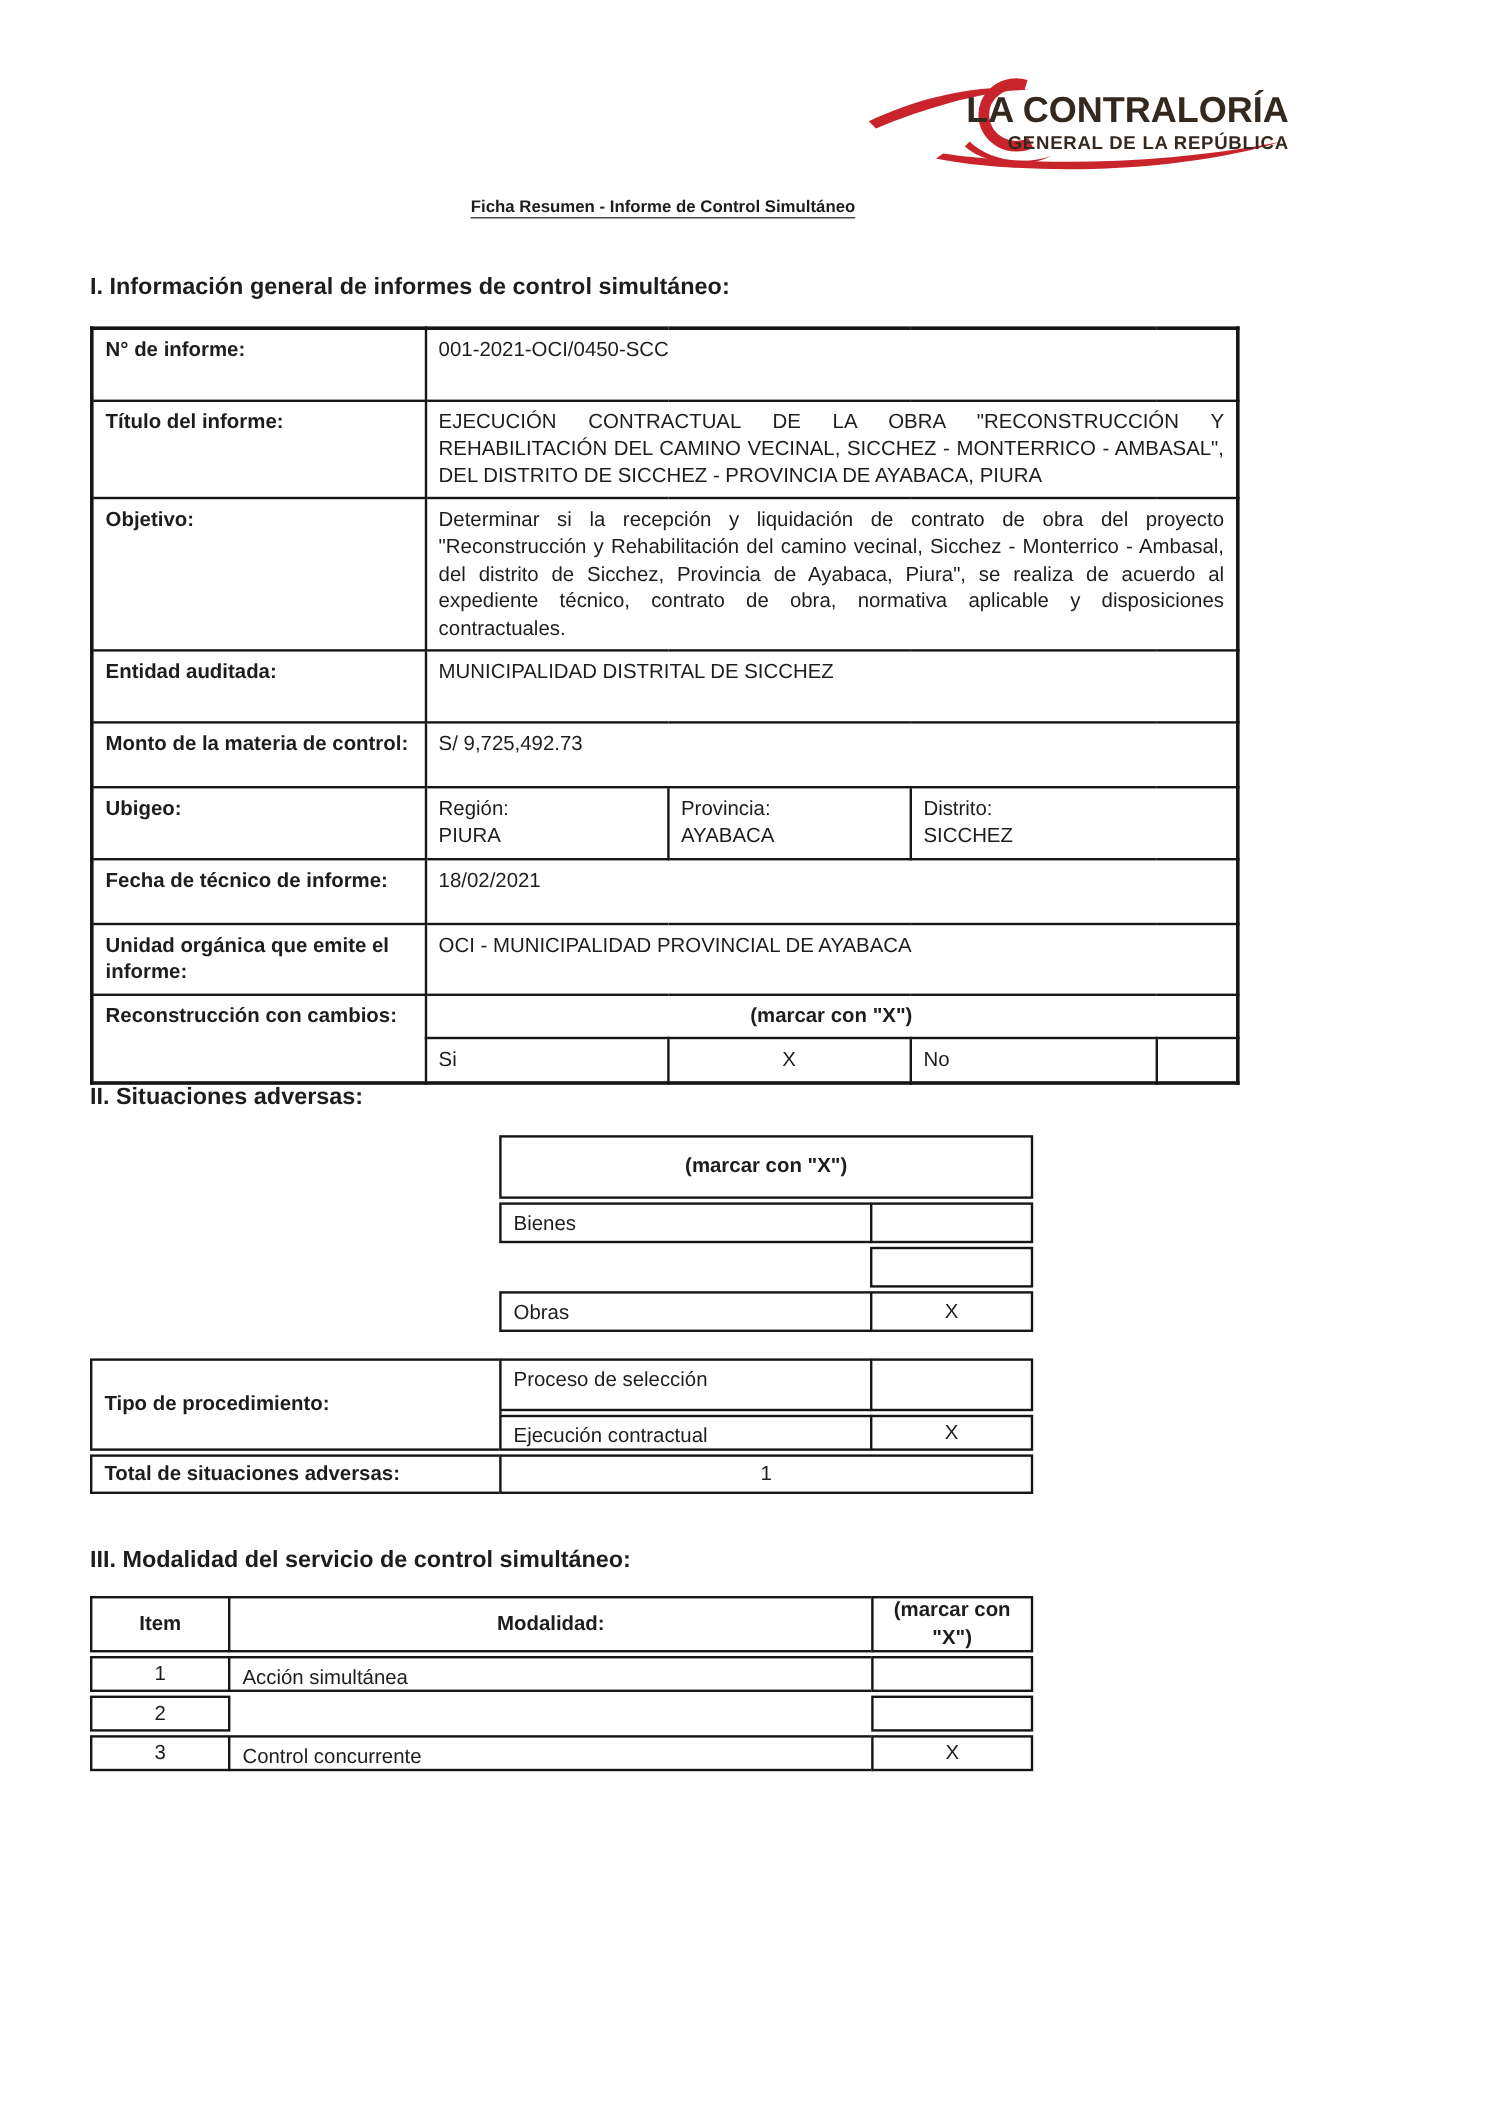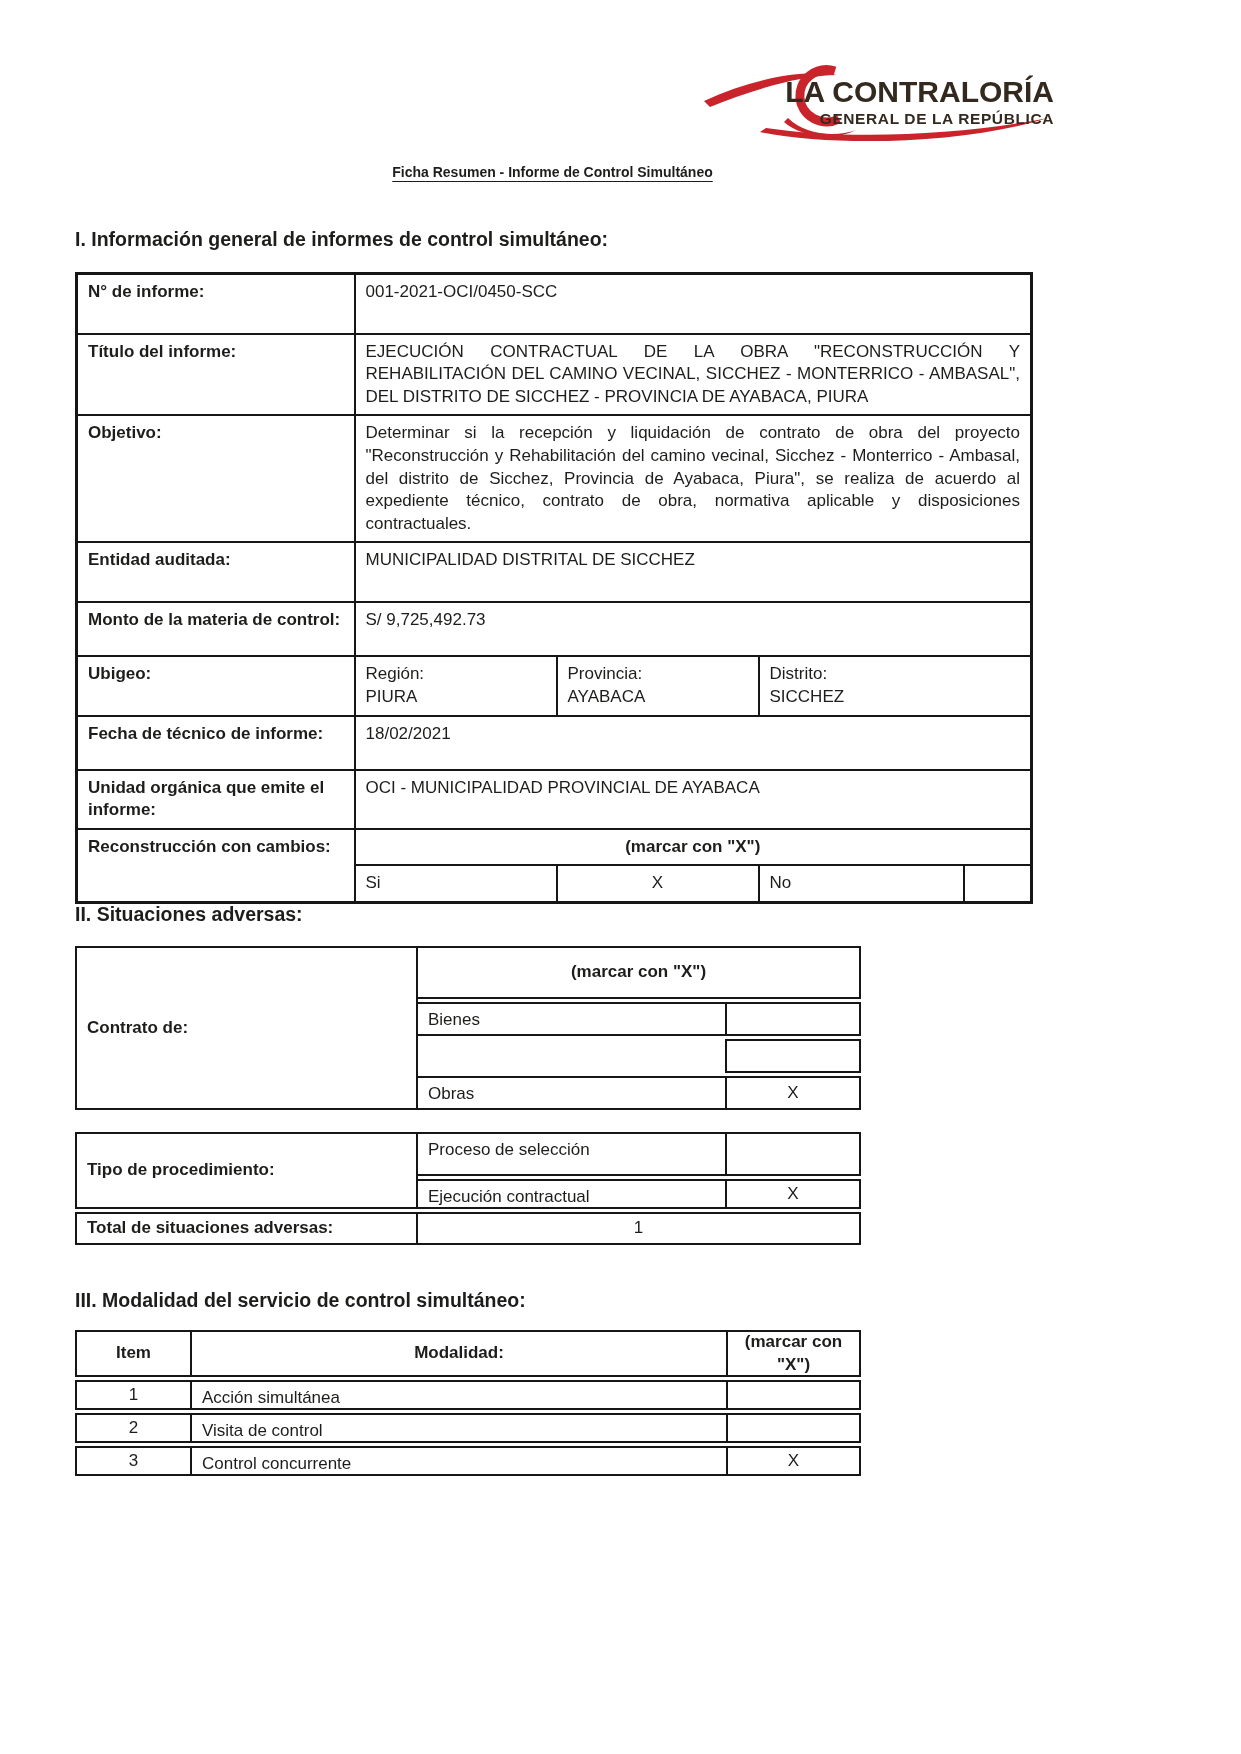--- a/index.html
+++ b/index.html
@@ -1,21 +1,21 @@
 <!DOCTYPE html>
 <html><head>
 <meta charset="utf-8">
 <style>
   html,body{margin:0;padding:0;background:#ffffff;}
   .page{
     position:relative;width:1241px;height:1754px;background:#fff;overflow:hidden;
     font-family:"Liberation Sans", sans-serif;color:#1d1d1b;
   }
   
-  .logo{position:absolute;left:696px;top:60px;width:362px;height:84px;text-decoration:underline;}
+  .logo{position:absolute;left:716px;top:60px;width:362px;height:84px;text-decoration:underline;}
   
   .doc-title{
     position:absolute;left:75px;top:164px;width:955px;text-align:center;
     font-size:14px;font-weight:bold;
   }
   .doc-title span{text-decoration:underline;text-underline-offset:4px;}
   .sec-heading{position:absolute;left:75px;font-size:19.5px;font-weight:bold;}
   .sec1-h{top:228px;} .sec2-h{top:903px;} .sec3-h{top:1289px;}
   
   table.t1{
@@ -124,21 +124,20 @@
       <td class="ctr">X</td>
       <td>No</td>
       <td class="ctr"></td>
     </tr>
   </tbody>
     </table>
 
   <div class="sec-heading sec2-h">II. Situaciones adversas:</div>
 
   <div class="abox" style="left:75px;top:946px;width:786px;height:164px;">
-    <div class="acell vcenter bold" style="left:0;top:0;width:343px;height:164px;">Contrato de:</div>
     <div class="acell center bold" style="left:341px;top:0;width:445px;height:53px;">(marcar con "X")</div>
 
     <div class="acell" style="left:341px;top:56px;width:311px;height:34px;">Bienes</div>
     <div class="acell center" style="left:650px;top:56px;width:136px;height:34px;"></div>
 
     <div class="acell center" style="left:650px;top:93px;width:136px;height:34px;"></div>
 
     <div class="acell" style="left:341px;top:130px;width:311px;height:34px;">Obras</div>
     <div class="acell center" style="left:650px;top:130px;width:136px;height:34px;">X</div>
   </div>
@@ -161,21 +160,20 @@
   <div class="abox" style="left:75px;top:1330px;width:786px;height:146px;">
     <div class="acell center bold" style="left:0;top:0;width:117px;height:47px;">Item</div>
     <div class="acell center bold" style="left:115px;top:0;width:538px;height:47px;">Modalidad:</div>
     <div class="acell center bold" style="left:651px;top:0;width:135px;height:47px;">(marcar con "X")</div>
 
     <div class="acell center" style="left:0;top:50px;width:117px;height:30px;">1</div>
     <div class="acell" style="left:115px;top:50px;width:538px;height:30px;">Acción simultánea</div>
     <div class="acell center" style="left:651px;top:50px;width:135px;height:30px;"></div>
 
     <div class="acell center" style="left:0;top:83px;width:117px;height:30px;">2</div>
-    <div class="acell" style="left:115px;top:83px;width:538px;height:30px;">Visita de control</div>
     <div class="acell center" style="left:651px;top:83px;width:135px;height:30px;"></div>
 
     <div class="acell center" style="left:0;top:116px;width:117px;height:30px;">3</div>
     <div class="acell" style="left:115px;top:116px;width:538px;height:30px;">Control concurrente</div>
     <div class="acell center" style="left:651px;top:116px;width:135px;height:30px;">X</div>
   </div>
 
 </div>
 
 </body></html>

